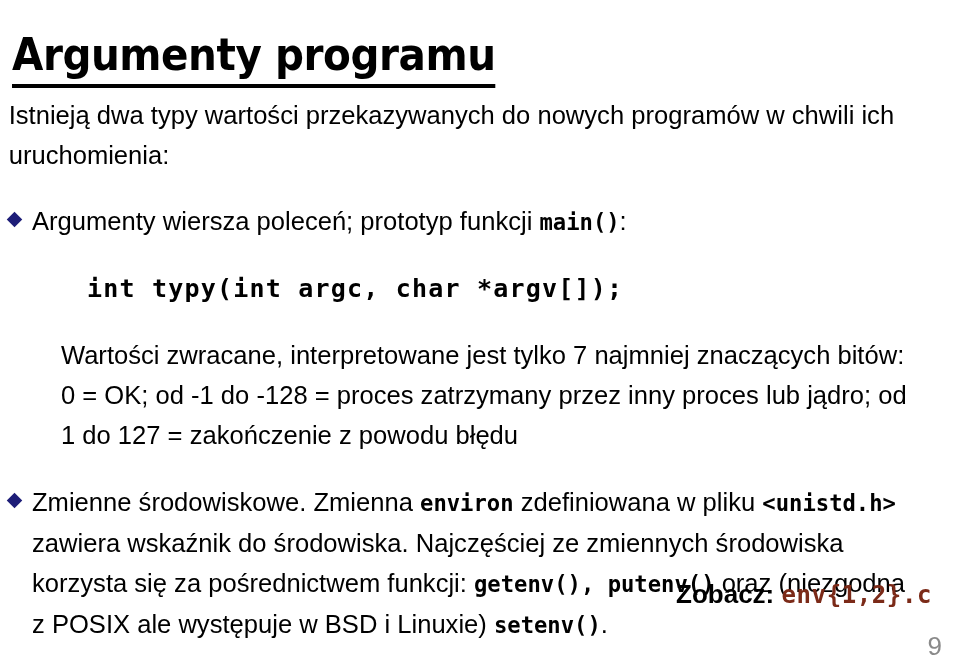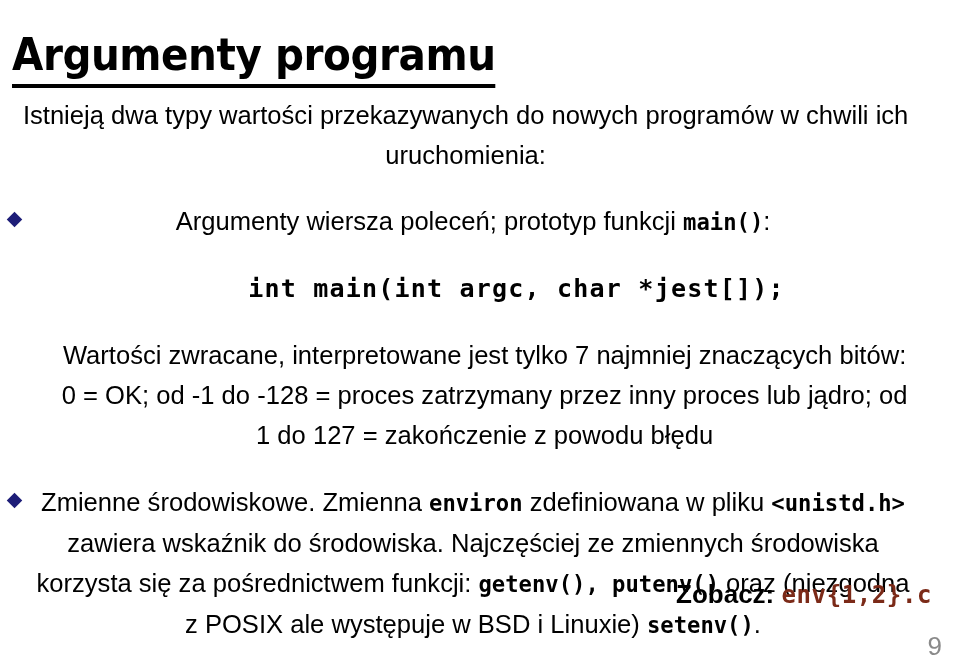--- a/index.html
+++ b/index.html
@@ -15,21 +15,20 @@
     color: #000000;
     overflow: hidden;
     position: relative;
   }
 
   .slide {
     position: relative;
     width: 960px;
     height: 668px;
     box-sizing: border-box;
-    text-align: center;
   }
 
   
   .slide-title {
     position: absolute;
     left: 12px;
     top: -2px;
     font-family: "DejaVu Sans", "Liberation Sans", sans-serif;
     font-weight: bold;
     font-size: 45px;
@@ -149,21 +148,21 @@
 
   <h1 class="slide-title"><span class="title-text">Argumenty programu</span></h1>
 
   <div class="body-block">
 
     <p class="para para-intro">Istnieją dwa typy wartości przekazywanych do nowych programów w chwili ich uruchomienia:</p>
 
     <div class="bullet-row">
       <span class="bullet-mark"></span>
       <p class="para"><span>Argumenty wiersza poleceń; prototyp funkcji </span><span class="mono">main()</span><span>:</span></p>
-      <p class="code-line">int main(int argc, char *jest[]);</p>
+      <p class="code-line">int typy(int argc, char *argv[]);</p>
       <p class="sub-para">Wartości zwracane, interpretowane jest tylko 7 najmniej znaczących bitów: 0 = OK; od -1 do -128 = proces zatrzymany przez inny proces lub jądro; od 1 do 127 = zakończenie z powodu błędu</p>
     </div>
 
     <div class="bullet-row">
       <span class="bullet-mark"></span>
       <p class="para"><span>Zmienne środowiskowe. Zmienna </span><span class="mono">environ</span><span> zdefiniowana w pliku </span><span class="mono">&lt;unistd.h&gt;</span><span> zawiera wskaźnik do środowiska. Najczęściej ze zmiennych środowiska korzysta się za pośrednictwem funkcji: </span><span class="mono">getenv(), putenv()</span><span> oraz (niezgodna z POSIX ale występuje w BSD i Linuxie) </span><span class="mono">setenv()</span><span>.</span></p>
     </div>
 
   </div>
 

